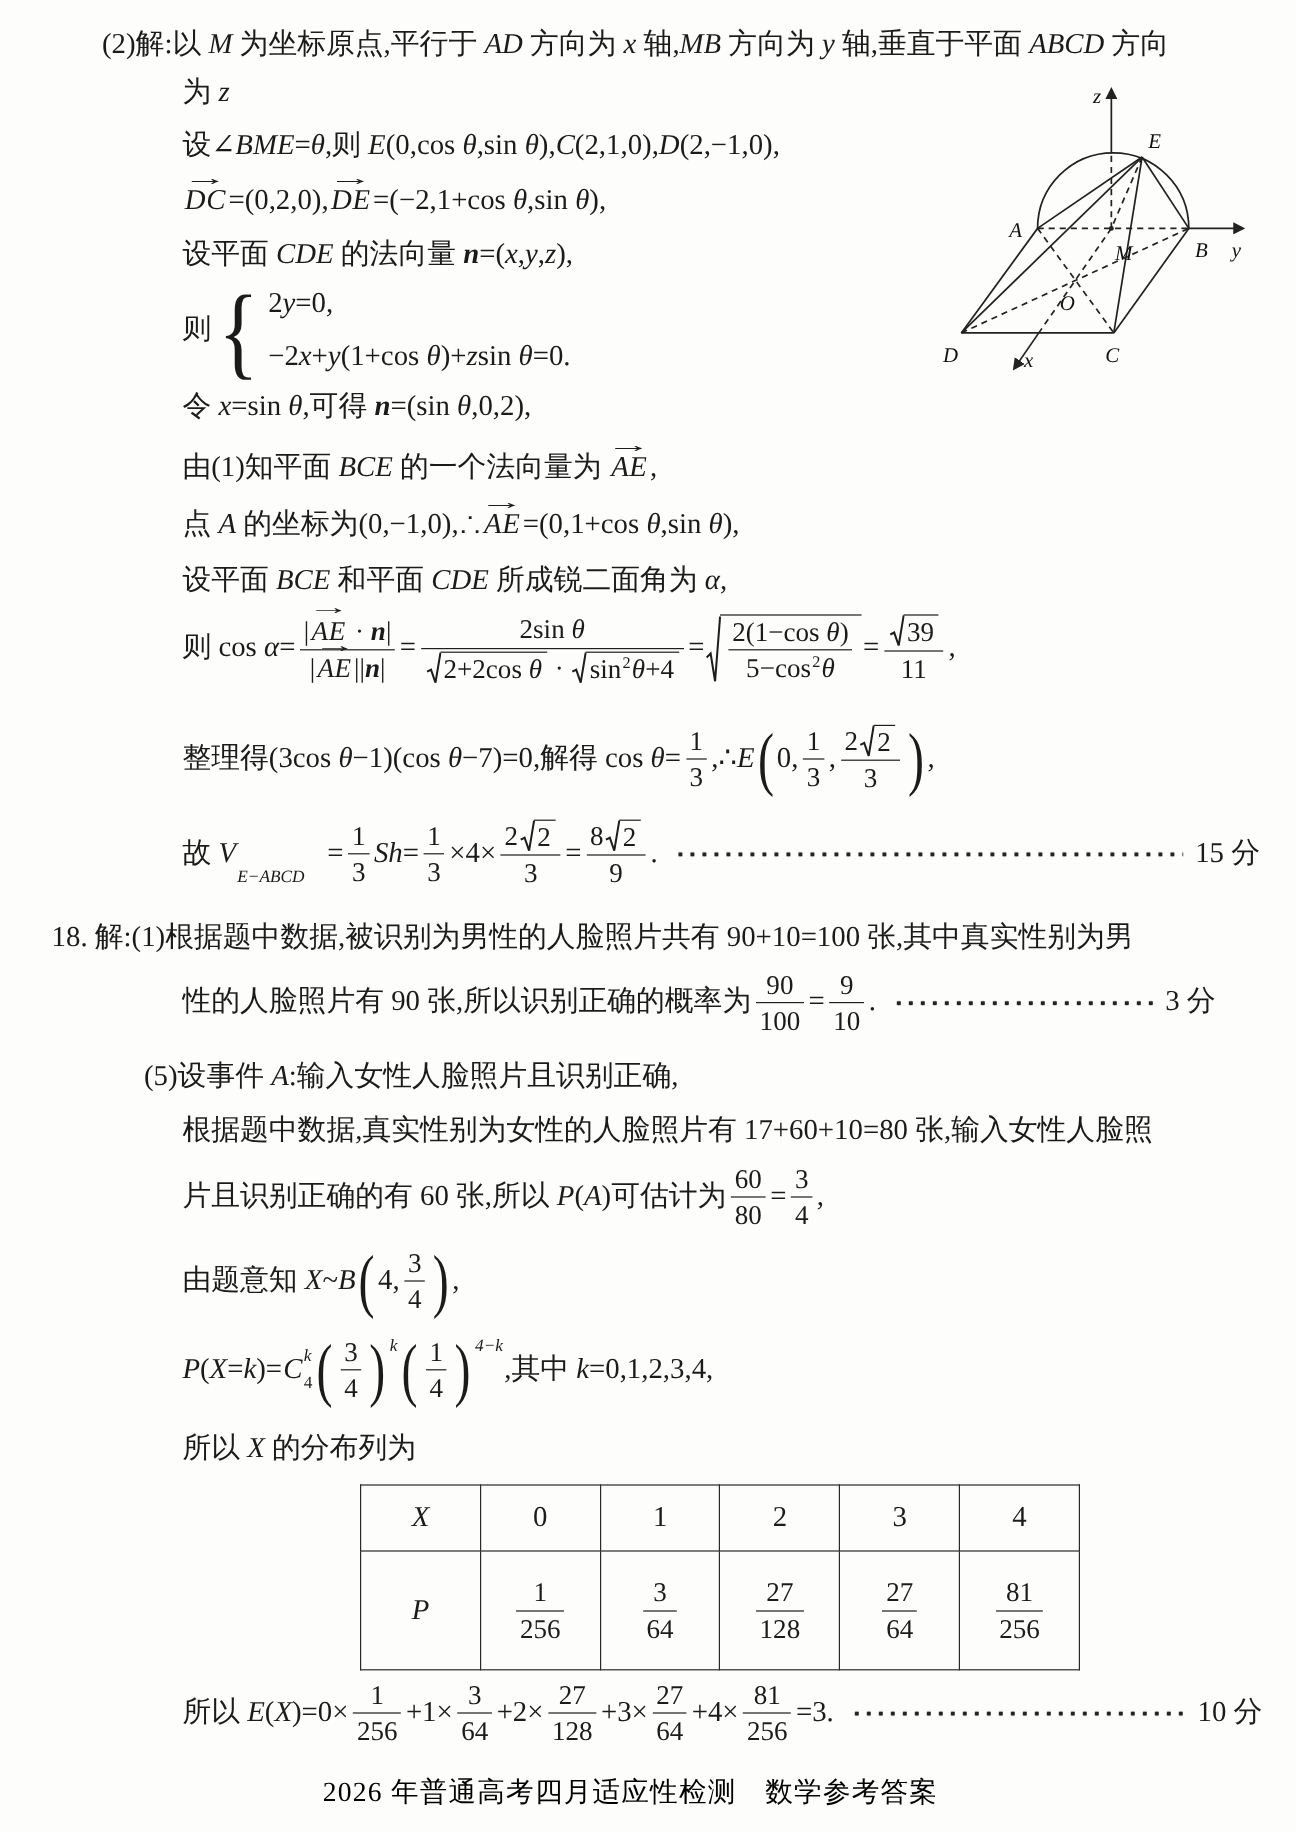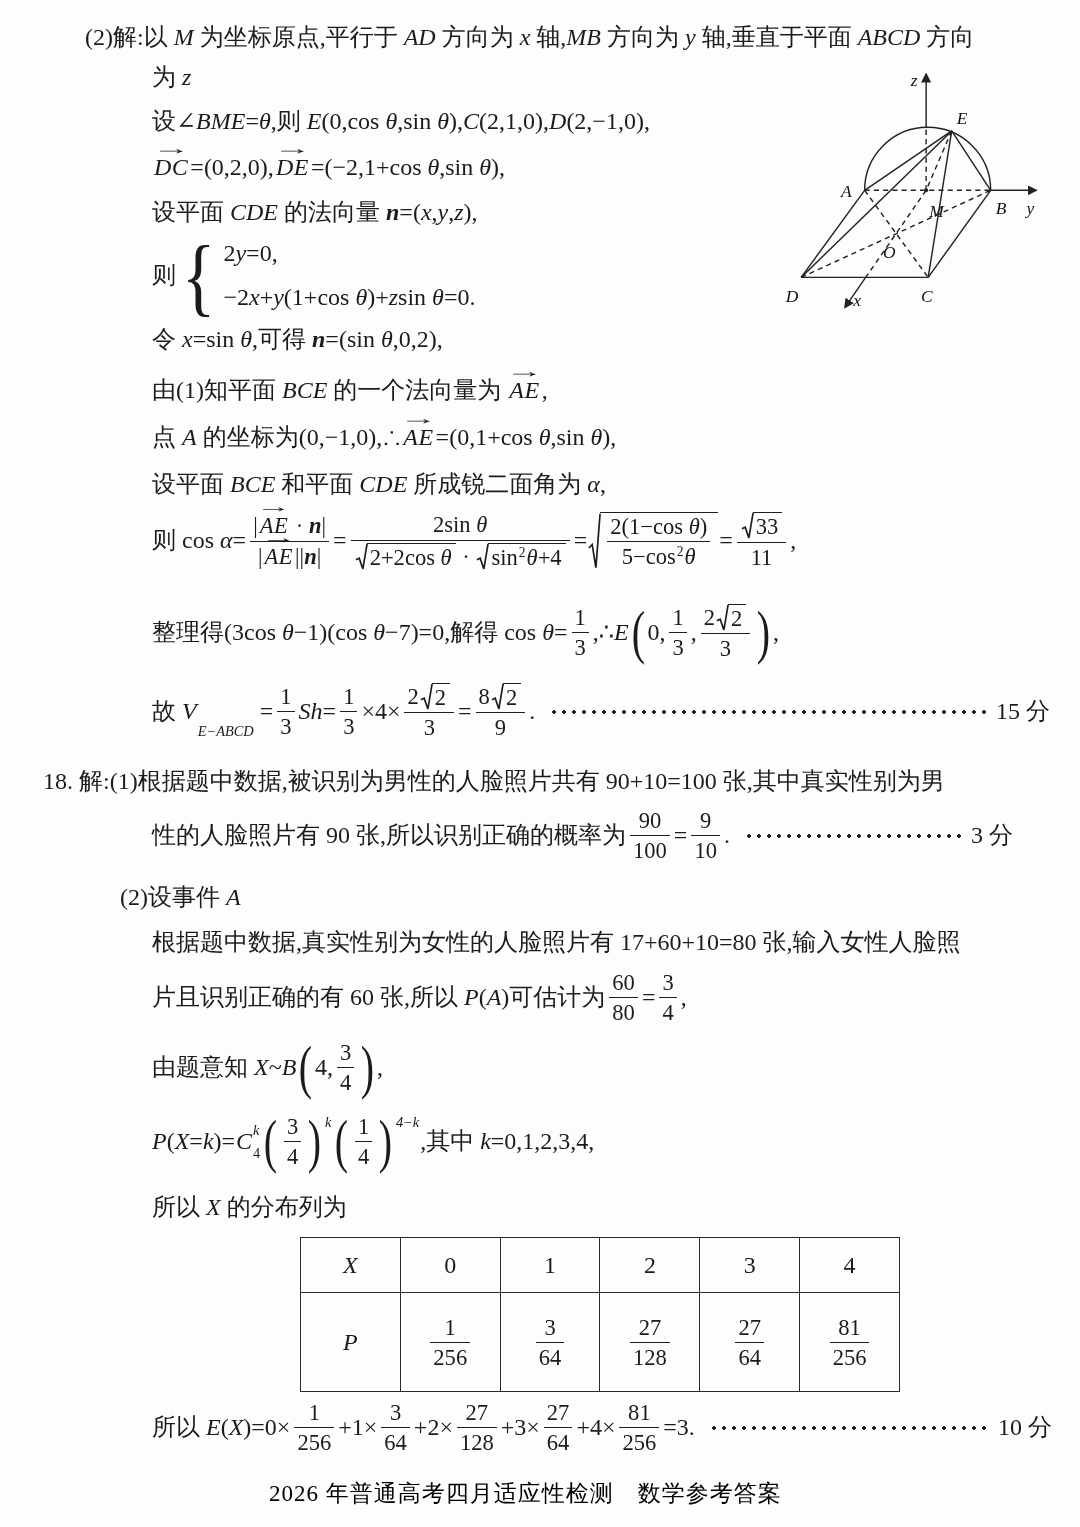--- a/index.html
+++ b/index.html
@@ -4,21 +4,21 @@
 <style>
   html,body{margin:0;padding:0;}
   body{background:#ffffff;}
   .page{position:relative;width:1080px;height:1527px;background:#fdfdfc;overflow:hidden;
         font-family:"Liberation Serif","DejaVu Serif",serif;color:#1b1b1b;}
   .ln{position:absolute;display:flex;align-items:center;font-size:24px;line-height:1.32;white-space:pre;}
   .tx{white-space:pre;}
   .it{font-style:italic;}
   .bi{font-style:italic;font-weight:bold;}
   .sup{font-size:0.6em;align-self:flex-start;margin:1px 1px 0 1px;line-height:1;}
-  .sub{font-size:0.6em;align-self:flex-end;margin:0 6px 2px 1px;line-height:1;font-style:italic;}
+  .sub{font-size:0.6em;align-self:flex-end;margin:0 19px 2px 1px;line-height:1;font-style:italic;}
   
   .frac{display:inline-flex;flex-direction:column;align-items:center;margin:0 4px;vertical-align:middle;}
   .frow{display:inline-flex;align-items:center;justify-content:center;padding:0 3px;font-size:0.94em;line-height:1.12;white-space:pre;}
   .fbar{align-self:stretch;border-top:1.7px solid #1e1e1e;margin:2px 0;height:0;}
   
   .sqrt{display:inline-flex;align-items:flex-start;margin:0 1px;}
   .radsvg{width:13px;height:24px;margin-right:-1px;flex:0 0 13px;}
   .radsvg path{stroke:#1e1e1e;fill:none;stroke-width:1.7px;}
   .sbody{display:inline-flex;align-items:center;border-top:1.7px solid #1e1e1e;padding:1px 4px 0 3px;white-space:pre;}
   
@@ -70,21 +70,21 @@
     <div class="ln" style="left:152px;top:422px;"><span class="tx">点 </span><span class="tx it">A</span><span class="tx"> 的坐标为(0,−1,0),∴</span><span class="vec"><span class="varr">→</span><span class="vbase">AE</span></span><span class="tx">=(0,1+cos </span><span class="tx it">θ</span><span class="tx">,sin </span><span class="tx it">θ</span><span class="tx">),</span></div>
     <div class="ln" style="left:152px;top:469px;"><span class="tx">设平面 </span><span class="tx it">BCE</span><span class="tx"> 和平面 </span><span class="tx it">CDE</span><span class="tx"> 所成锐二面角为 </span><span class="tx it">α</span><span class="tx">,</span></div>
     <div class="ln" style="left:152px;top:512px;"><span class="tx">则 cos </span><span class="tx it">α</span><span class="tx">=</span><span class="frac"><span class="frow"><span class="tx">|</span><span class="vec"><span class="varr">→</span><span class="vbase">AE</span></span><span class="tx"> · </span><span class="tx bi">n</span><span class="tx">|</span></span><span class="fbar"></span><span class="frow"><span class="tx">|</span><span class="vec"><span class="varr">→</span><span class="vbase">AE</span></span><span class="tx">||</span><span class="tx bi">n</span><span class="tx">|</span></span></span><span class="tx">=</span><span class="frac"><span class="frow"><span class="tx">2sin </span><span class="tx it">θ</span></span><span class="fbar"></span><span class="frow"><span class="sqrt"><svg viewBox="0 0 14 100" preserveAspectRatio="none" class="radsvg" style="height: 27px;">
                 <path d="M1 62 L4.5 56 L8.5 96 L13 3" vector-effect="non-scaling-stroke"></path>
               </svg><span class="sbody"><span class="tx">2+2cos </span><span class="tx it">θ</span></span></span><span class="tx"> · </span><span class="sqrt"><svg viewBox="0 0 14 100" preserveAspectRatio="none" class="radsvg" style="height: 27px;">
                 <path d="M1 62 L4.5 56 L8.5 96 L13 3" vector-effect="non-scaling-stroke"></path>
               </svg><span class="sbody"><span class="tx">sin</span><span class="sup">2</span><span class="tx it">θ</span><span class="tx">+4</span></span></span></span></span><span class="tx">=</span><span class="sqrt"><svg viewBox="0 0 14 100" preserveAspectRatio="none" class="radsvg" style="height: 58px;">
             <path d="M1 62 L4.5 56 L8.5 96 L13 3" vector-effect="non-scaling-stroke"></path>
           </svg><span class="sbody"><span class="frac"><span class="frow"><span class="tx">2(1−cos </span><span class="tx it">θ</span><span class="tx">)</span></span><span class="fbar"></span><span class="frow"><span class="tx">5−cos</span><span class="sup">2</span><span class="tx it">θ</span></span></span></span></span><span class="tx">=</span><span class="frac"><span class="frow"><span class="sqrt"><svg viewBox="0 0 14 100" preserveAspectRatio="none" class="radsvg" style="height: 27px;">
                 <path d="M1 62 L4.5 56 L8.5 96 L13 3" vector-effect="non-scaling-stroke"></path>
-              </svg><span class="sbody"><span class="tx">33</span></span></span></span><span class="fbar"></span><span class="frow"><span class="tx">11</span></span></span><span class="tx">,</span></div>
+              </svg><span class="sbody"><span class="tx">39</span></span></span></span><span class="fbar"></span><span class="frow"><span class="tx">11</span></span></span><span class="tx">,</span></div>
     <div class="ln" style="left:152px;top:604px;"><span class="tx">整理得(3cos </span><span class="tx it">θ</span><span class="tx">−1)(cos </span><span class="tx it">θ</span><span class="tx">−7)=0,解得 cos </span><span class="tx it">θ</span><span class="tx">=</span><span class="frac"><span class="frow"><span class="tx">1</span></span><span class="fbar"></span><span class="frow"><span class="tx">3</span></span></span><span class="tx">,∴</span><span class="tx it">E</span><span class="big">(</span><span class="tx">0,</span><span class="frac"><span class="frow"><span class="tx">1</span></span><span class="fbar"></span><span class="frow"><span class="tx">3</span></span></span><span class="tx">,</span><span class="frac"><span class="frow"><span class="tx">2</span><span class="sqrt"><svg viewBox="0 0 14 100" preserveAspectRatio="none" class="radsvg" style="height: 27px;">
                 <path d="M1 62 L4.5 56 L8.5 96 L13 3" vector-effect="non-scaling-stroke"></path>
               </svg><span class="sbody"><span class="tx">2</span></span></span></span><span class="fbar"></span><span class="frow"><span class="tx">3</span></span></span><span class="big">)</span><span class="tx">,</span></div>
     <div class="ln" style="left:152px;top:683px;width:898px;"><span class="tx">故 </span><span class="tx it">V</span><span class="sub it">E−ABCD</span><span class="tx">=</span><span class="frac"><span class="frow"><span class="tx">1</span></span><span class="fbar"></span><span class="frow"><span class="tx">3</span></span></span><span class="tx it">Sh</span><span class="tx">=</span><span class="frac"><span class="frow"><span class="tx">1</span></span><span class="fbar"></span><span class="frow"><span class="tx">3</span></span></span><span class="tx">×4×</span><span class="frac"><span class="frow"><span class="tx">2</span><span class="sqrt"><svg viewBox="0 0 14 100" preserveAspectRatio="none" class="radsvg" style="height: 27px;">
                 <path d="M1 62 L4.5 56 L8.5 96 L13 3" vector-effect="non-scaling-stroke"></path>
               </svg><span class="sbody"><span class="tx">2</span></span></span></span><span class="fbar"></span><span class="frow"><span class="tx">3</span></span></span><span class="tx">=</span><span class="frac"><span class="frow"><span class="tx">8</span><span class="sqrt"><svg viewBox="0 0 14 100" preserveAspectRatio="none" class="radsvg" style="height: 27px;">
                 <path d="M1 62 L4.5 56 L8.5 96 L13 3" vector-effect="non-scaling-stroke"></path>
               </svg><span class="sbody"><span class="tx">2</span></span></span></span><span class="fbar"></span><span class="frow"><span class="tx">9</span></span></span><span class="tx">.</span><span class="dots"></span><span class="tx">15 分</span></div>
 
     <svg class="fig" viewBox="0 0 280 285">
@@ -125,21 +125,21 @@
       <text x="103" y="201">O</text>
       <text x="8" y="244">D</text>
       <text x="140" y="244">C</text>
       <text x="74" y="248">x</text>
     </svg>
   </section>
 
   <section>
     <div class="ln" style="left:43px;top:766px;"><span class="tx">18. 解:(1)根据题中数据,被识别为男性的人脸照片共有 90+10=100 张,其中真实性别为男</span></div>
     <div class="ln" style="left:152px;top:808px;width:861px;"><span class="tx">性的人脸照片有 90 张,所以识别正确的概率为</span><span class="frac"><span class="frow"><span class="tx">90</span></span><span class="fbar"></span><span class="frow"><span class="tx">100</span></span></span><span class="tx">=</span><span class="frac"><span class="frow"><span class="tx">9</span></span><span class="fbar"></span><span class="frow"><span class="tx">10</span></span></span><span class="tx">.</span><span class="dots"></span><span class="tx">3 分</span></div>
-    <div class="ln" style="left:120px;top:882px;"><span class="tx">(2)设事件 </span><span class="tx it">A</span></div>
+    <div class="ln" style="left:120px;top:882px;"><span class="tx">(5)设事件 </span><span class="tx it">A</span><span class="tx">:输入女性人脸照片且识别正确,</span></div>
     <div class="ln" style="left:152px;top:927px;"><span class="tx">根据题中数据,真实性别为女性的人脸照片有 17+60+10=80 张,输入女性人脸照</span></div>
     <div class="ln" style="left:152px;top:970px;"><span class="tx">片且识别正确的有 60 张,所以 </span><span class="tx it">P</span><span class="tx">(</span><span class="tx it">A</span><span class="tx">)可估计为</span><span class="frac"><span class="frow"><span class="tx">60</span></span><span class="fbar"></span><span class="frow"><span class="tx">80</span></span></span><span class="tx">=</span><span class="frac"><span class="frow"><span class="tx">3</span></span><span class="fbar"></span><span class="frow"><span class="tx">4</span></span></span><span class="tx">,</span></div>
     <div class="ln" style="left:152px;top:1040px;"><span class="tx">由题意知 </span><span class="tx it">X</span><span class="tx">~</span><span class="tx it">B</span><span class="big">(</span><span class="tx">4,</span><span class="frac"><span class="frow"><span class="tx">3</span></span><span class="fbar"></span><span class="frow"><span class="tx">4</span></span></span><span class="big">)</span><span class="tx">,</span></div>
     <div class="ln" style="left:152px;top:1114px;"><span class="tx it">P</span><span class="tx">(</span><span class="tx it">X</span><span class="tx">=</span><span class="tx it">k</span><span class="tx">)=</span><span class="cs"><span class="tx it">C</span><span class="cstack"><span class="cssup">k</span><span class="cssub">4</span></span></span><span class="big">(</span><span class="frac"><span class="frow"><span class="tx">3</span></span><span class="fbar"></span><span class="frow"><span class="tx">4</span></span></span><span class="big">)</span><span class="sup it">k</span><span class="big">(</span><span class="frac"><span class="frow"><span class="tx">1</span></span><span class="fbar"></span><span class="frow"><span class="tx">4</span></span></span><span class="big">)</span><span class="sup it">4−k</span><span class="tx">,其中 </span><span class="tx it">k</span><span class="tx">=0,1,2,3,4,</span></div>
     <div class="ln" style="left:152px;top:1192px;"><span class="tx">所以 </span><span class="tx it">X</span><span class="tx"> 的分布列为</span></div>
 
     <table class="dtable">
       <tbody id="dist-body">
           <tr>
             <td class="dcell"><span class="cellwrap">

